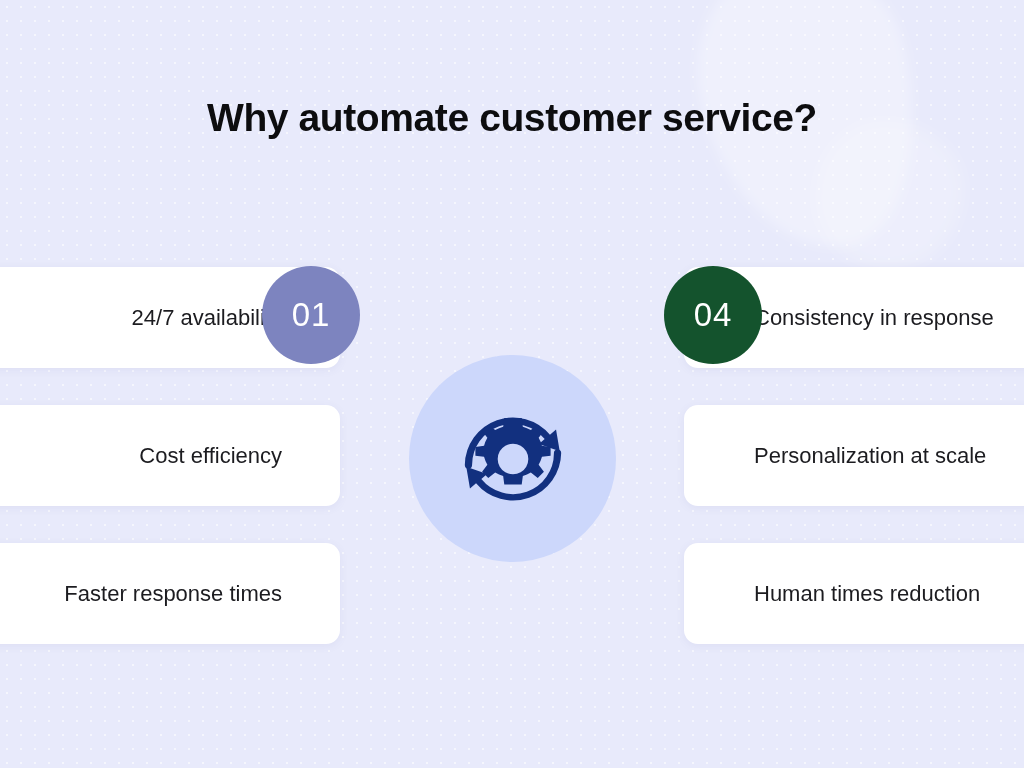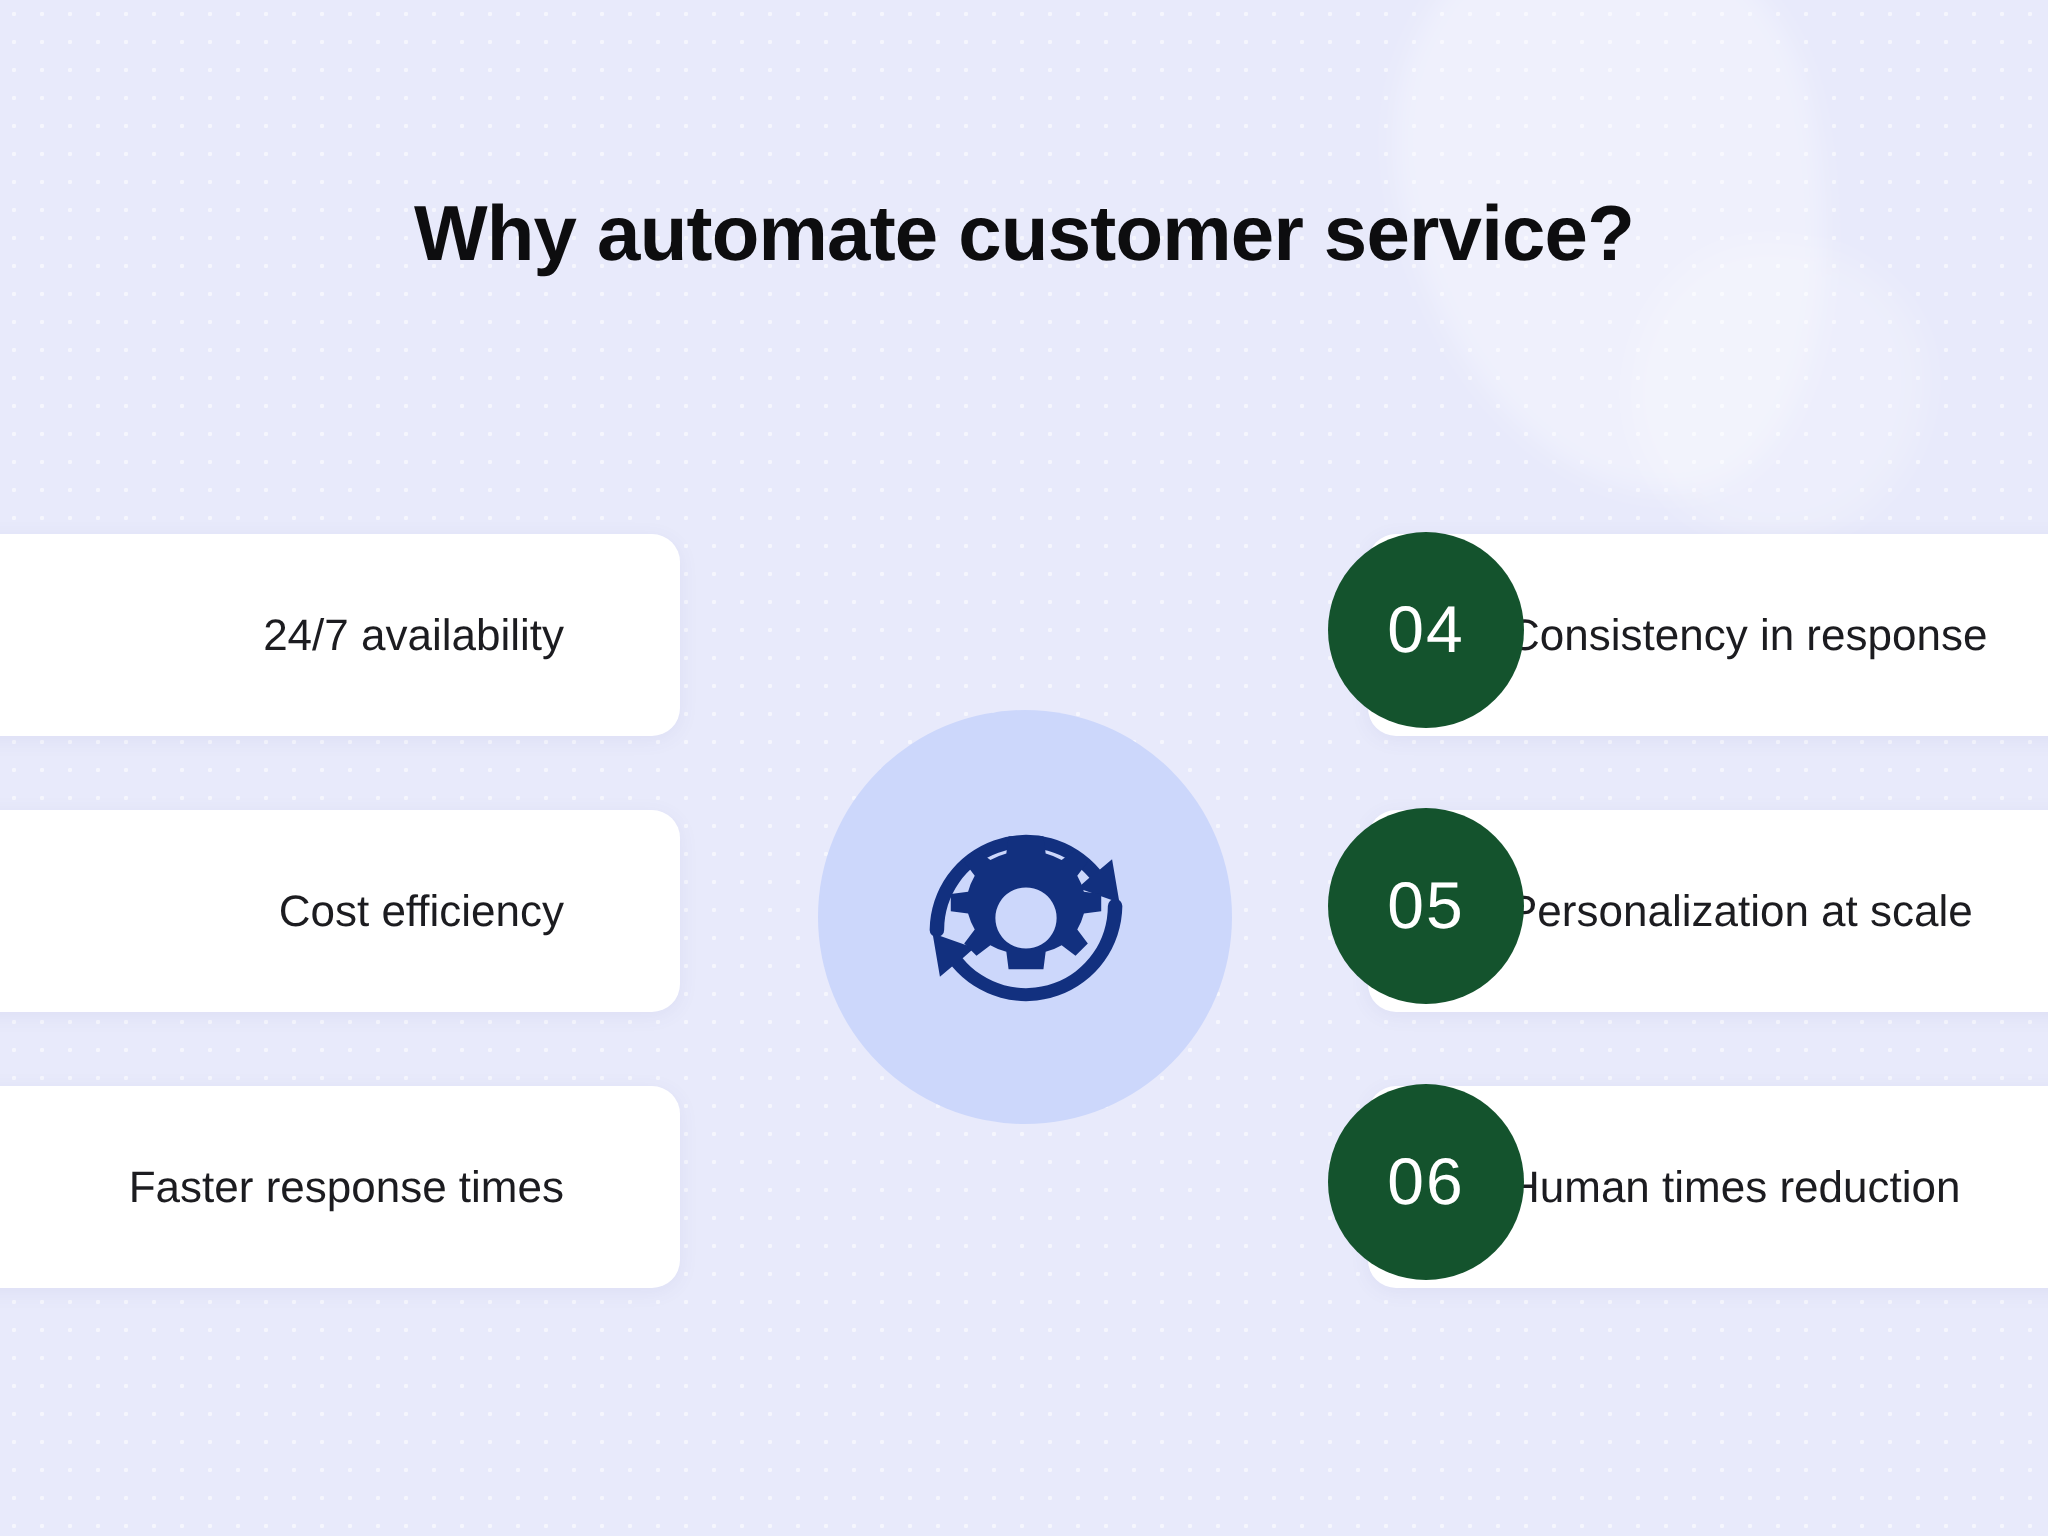--- a/index.html
+++ b/index.html
@@ -170,20 +170,21 @@
 
   <div class="watermark"></div>
   <div class="watermark2"></div>
   <div class="dot-texture"></div>
 
   <div class="title">Why automate customer service?</div>
 
   <div class="row row-left row-1">
     <div class="bar"></div>
     <div class="row-label">24/7 availability</div>
+    <div class="num-circle">01</div>
   </div>
 
   <div class="row row-left row-2">
     <div class="bar"></div>
     <div class="row-label">Cost efficiency</div>
   </div>
 
   <div class="row row-left row-3">
     <div class="bar"></div>
     <div class="row-label">Faster response times</div>
@@ -191,27 +192,25 @@
 
   <div class="row row-right row-1">
     <div class="bar"></div>
     <div class="row-label">Consistency in response</div>
     <div class="num-circle">04</div>
   </div>
 
   <div class="row row-right row-2">
     <div class="bar"></div>
     <div class="row-label">Personalization at scale</div>
-    <div class="num-circle">05</div>
   </div>
 
   <div class="row row-right row-3">
     <div class="bar"></div>
     <div class="row-label">Human times reduction</div>
-    <div class="num-circle">06</div>
   </div>
 
   <div class="center-emblem">
     <svg width="132" height="132" viewBox="0 0 100 100">
       <g fill="#12307f">
 
         <path d="M13.5 54.5
                  A36.5 36.5 0 0 1 78.0 31.6
                  L82.6 27.7
                  L85.4 44.2

